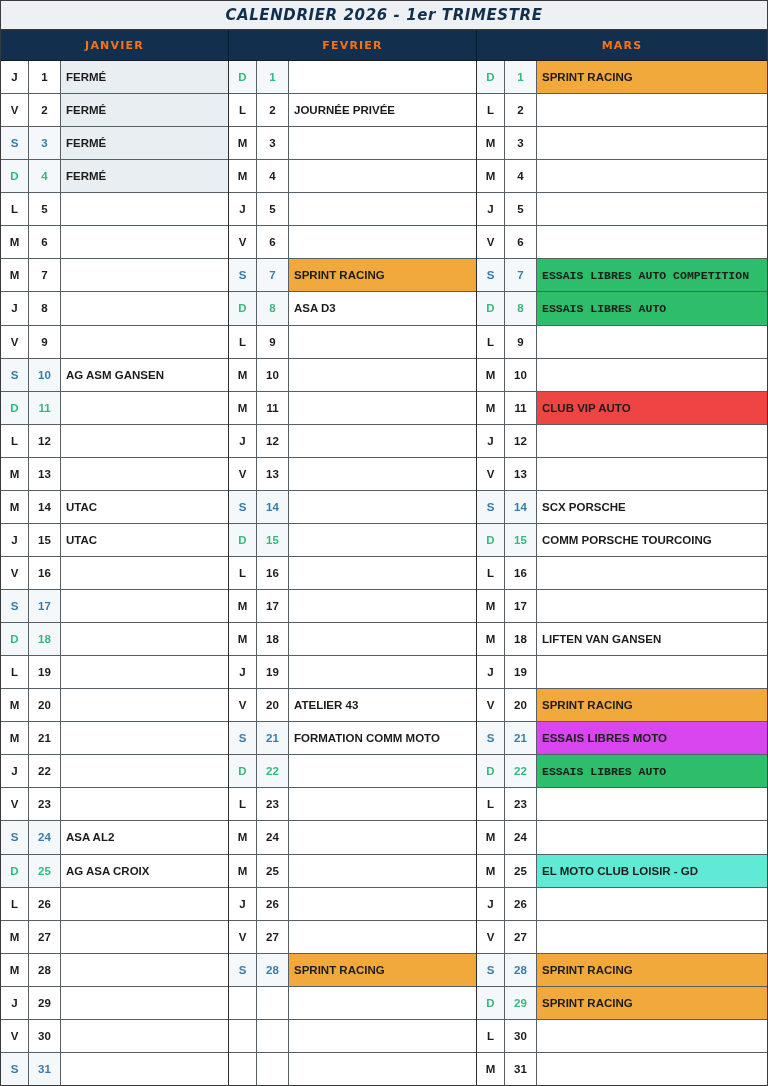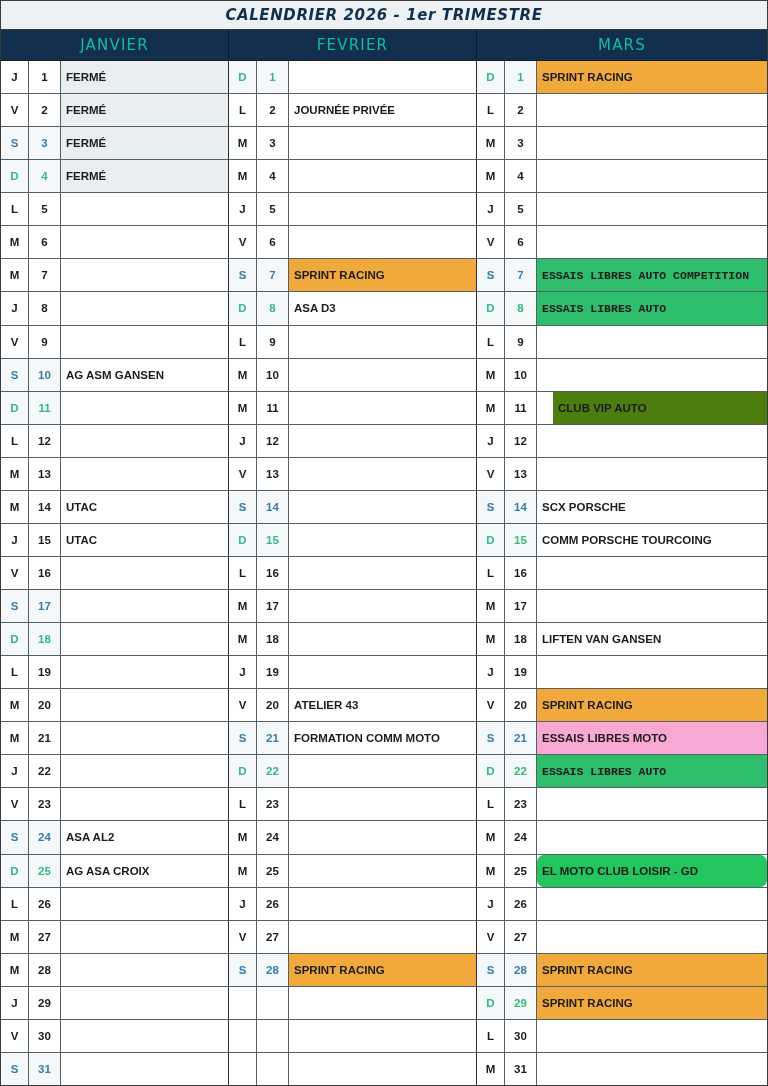--- a/index.html
+++ b/index.html
@@ -58,24 +58,24 @@
     align-items: center;
     justify-content: center;
     background: #12304d;
     box-sizing: border-box;
   }
   .month-head.m-jan { width: 228px; border-right: 1px solid #0a1b2b; }
   .month-head.m-fev { width: 248px; border-right: 1px solid #0a1b2b; }
   .month-head.m-mar { width: 290px; }
   .month-head-label {
     font-family: "DejaVu Sans", sans-serif;
-    font-size: 15px;
-    font-weight: normal;
+    font-size: 11px;
+    font-weight: bold;
     letter-spacing: 1.2px;
-    color: #14b8a6;
+    color: #f97316;
     white-space: nowrap;
   }
 
   
   .grid-body {
     flex: 1;
     display: flex;
     min-height: 0;
   }
   .month-col {
@@ -127,23 +127,23 @@
   
   .dow-sat { color: #3a7ca8 !important; }
   .dow-sun { color: #35b97e !important; }
 
   
   .wk-tint { background: #f4f8fa; }
 
   
   .bg-orange     { background: #f2a93b; }
   .bg-green      { background: #2ebd6b; font-family: Liberation Mono, monospace; }
-  .bg-lightgreen { background: #4d7c0f; margin-left: 16px; }
-  .bg-cyan       { background: #f9a8d4; }
-  .bg-teal       { background: #22c55e; border-radius: 7px; }
+  .bg-lightgreen { background: #ef4444; }
+  .bg-cyan       { background: #d946ef; }
+  .bg-teal       { background: #5eead4; }
   .bg-closed     { background: #e8eef2; }
 
   .empty-row .cell-dow,
   .empty-row .cell-num { color: transparent; }
 </style>
 </head>
 <body>
 
 <div id="calendar-root">
 

